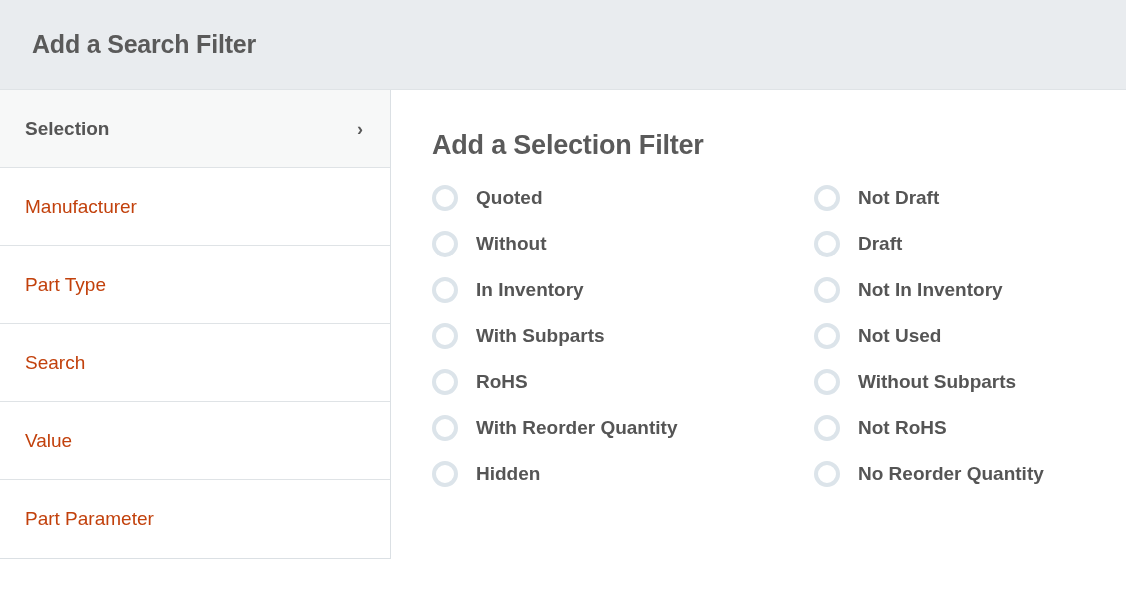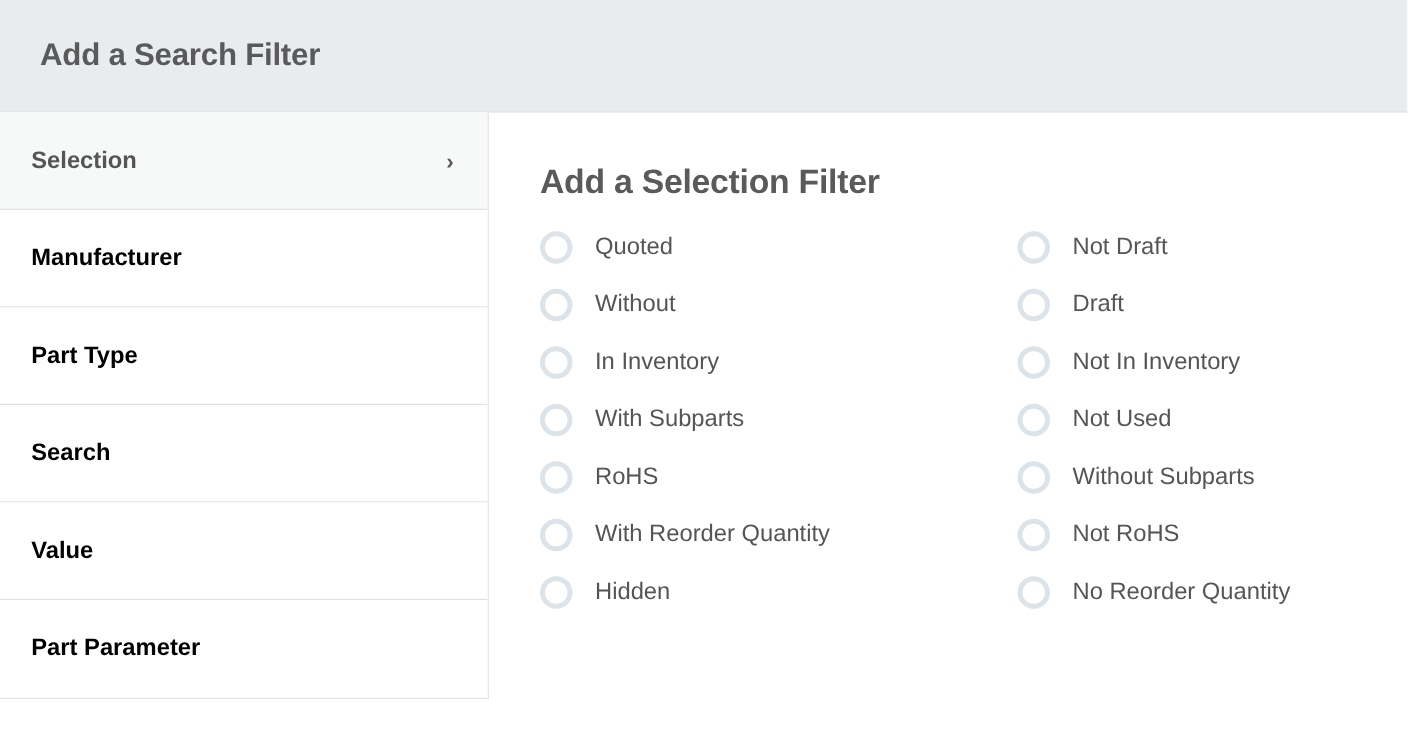--- a/index.html
+++ b/index.html
@@ -63,24 +63,23 @@
   }
 
   .nav-item:last-child { border-bottom: none; }
 
   .nav-item.active {
     background: #f7f8f8;
   }
 
   .nav-label {
     font-size: 19px;
-    color: #000000;
+    color: #c2410c;
     flex: 1 1 auto;
     white-space: nowrap;
-    font-weight: bold;
   }
 
   .nav-item.active .nav-label {
     color: #555555;
     font-weight: bold;
   }
 
   .nav-chevron {
     font-size: 18px;
     font-weight: bold;
@@ -99,20 +98,21 @@
     font-size: 27px;
     font-weight: bold;
     color: #5a5a5a;
     letter-spacing: -0.2px;
     margin-bottom: 14px;
   }
 
   .options-grid {
     display: flex;
     gap: 0;
+    font-weight: bold;
   }
 
   .options-col {
     flex: 0 0 auto;
   }
 
   .options-col.col-left  { width: 382px; }
   .options-col.col-right { width: 300px; }
 
   .option-row {

